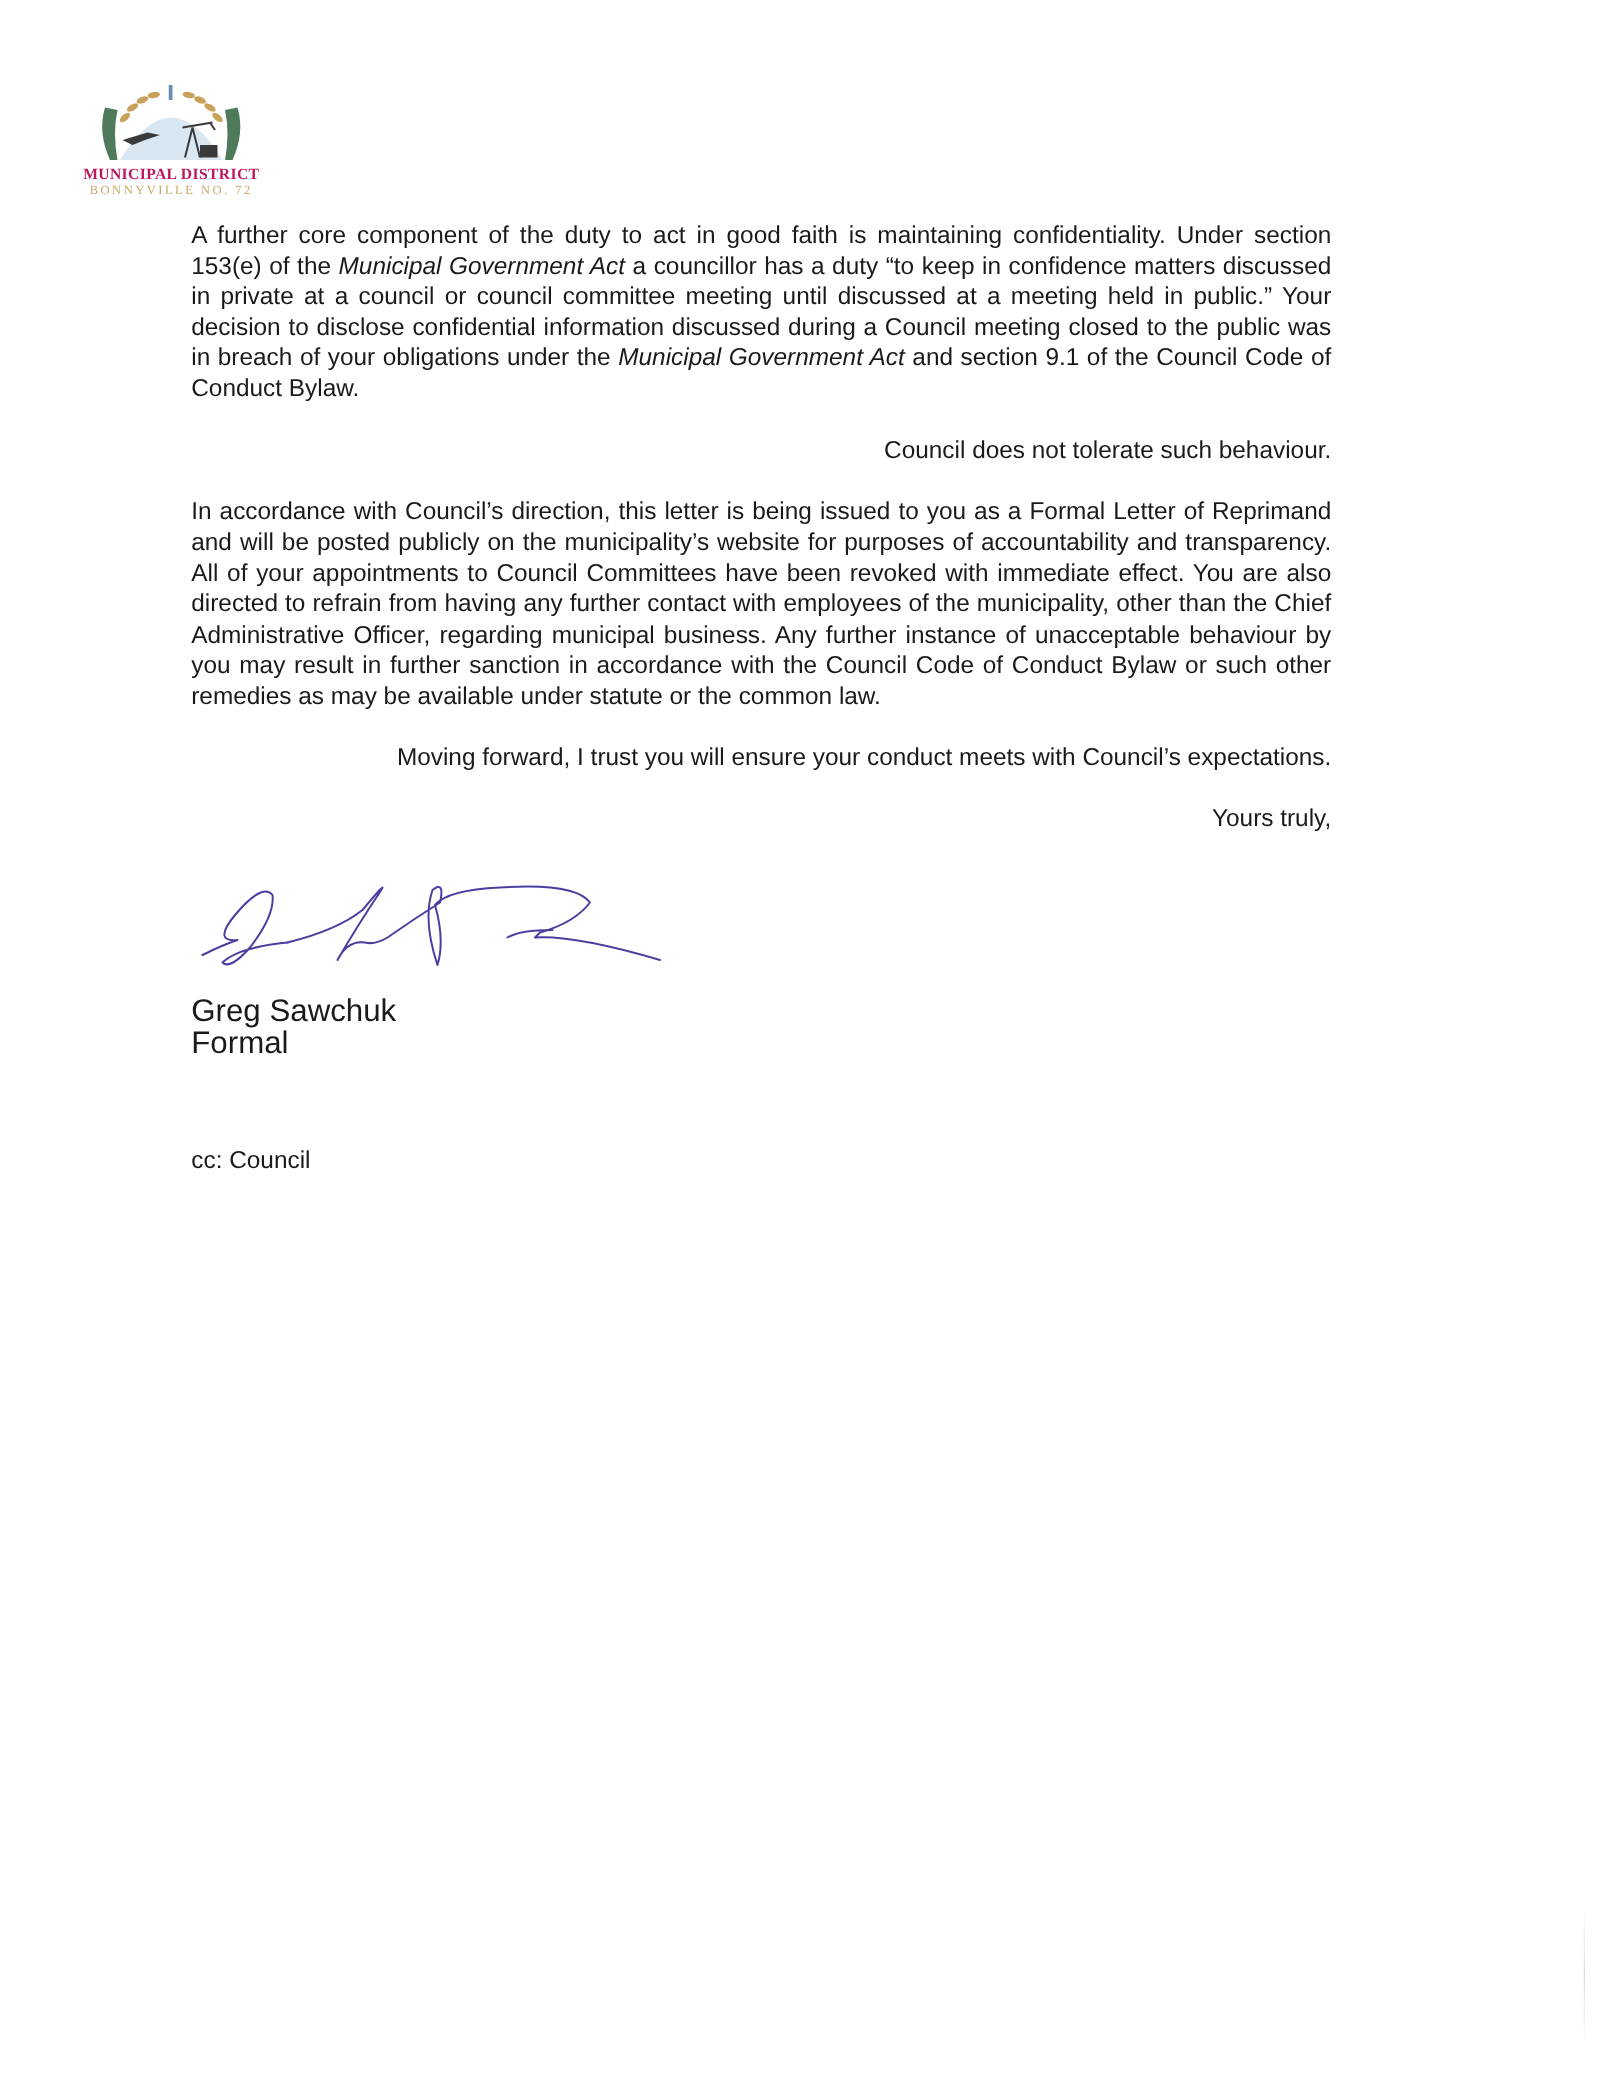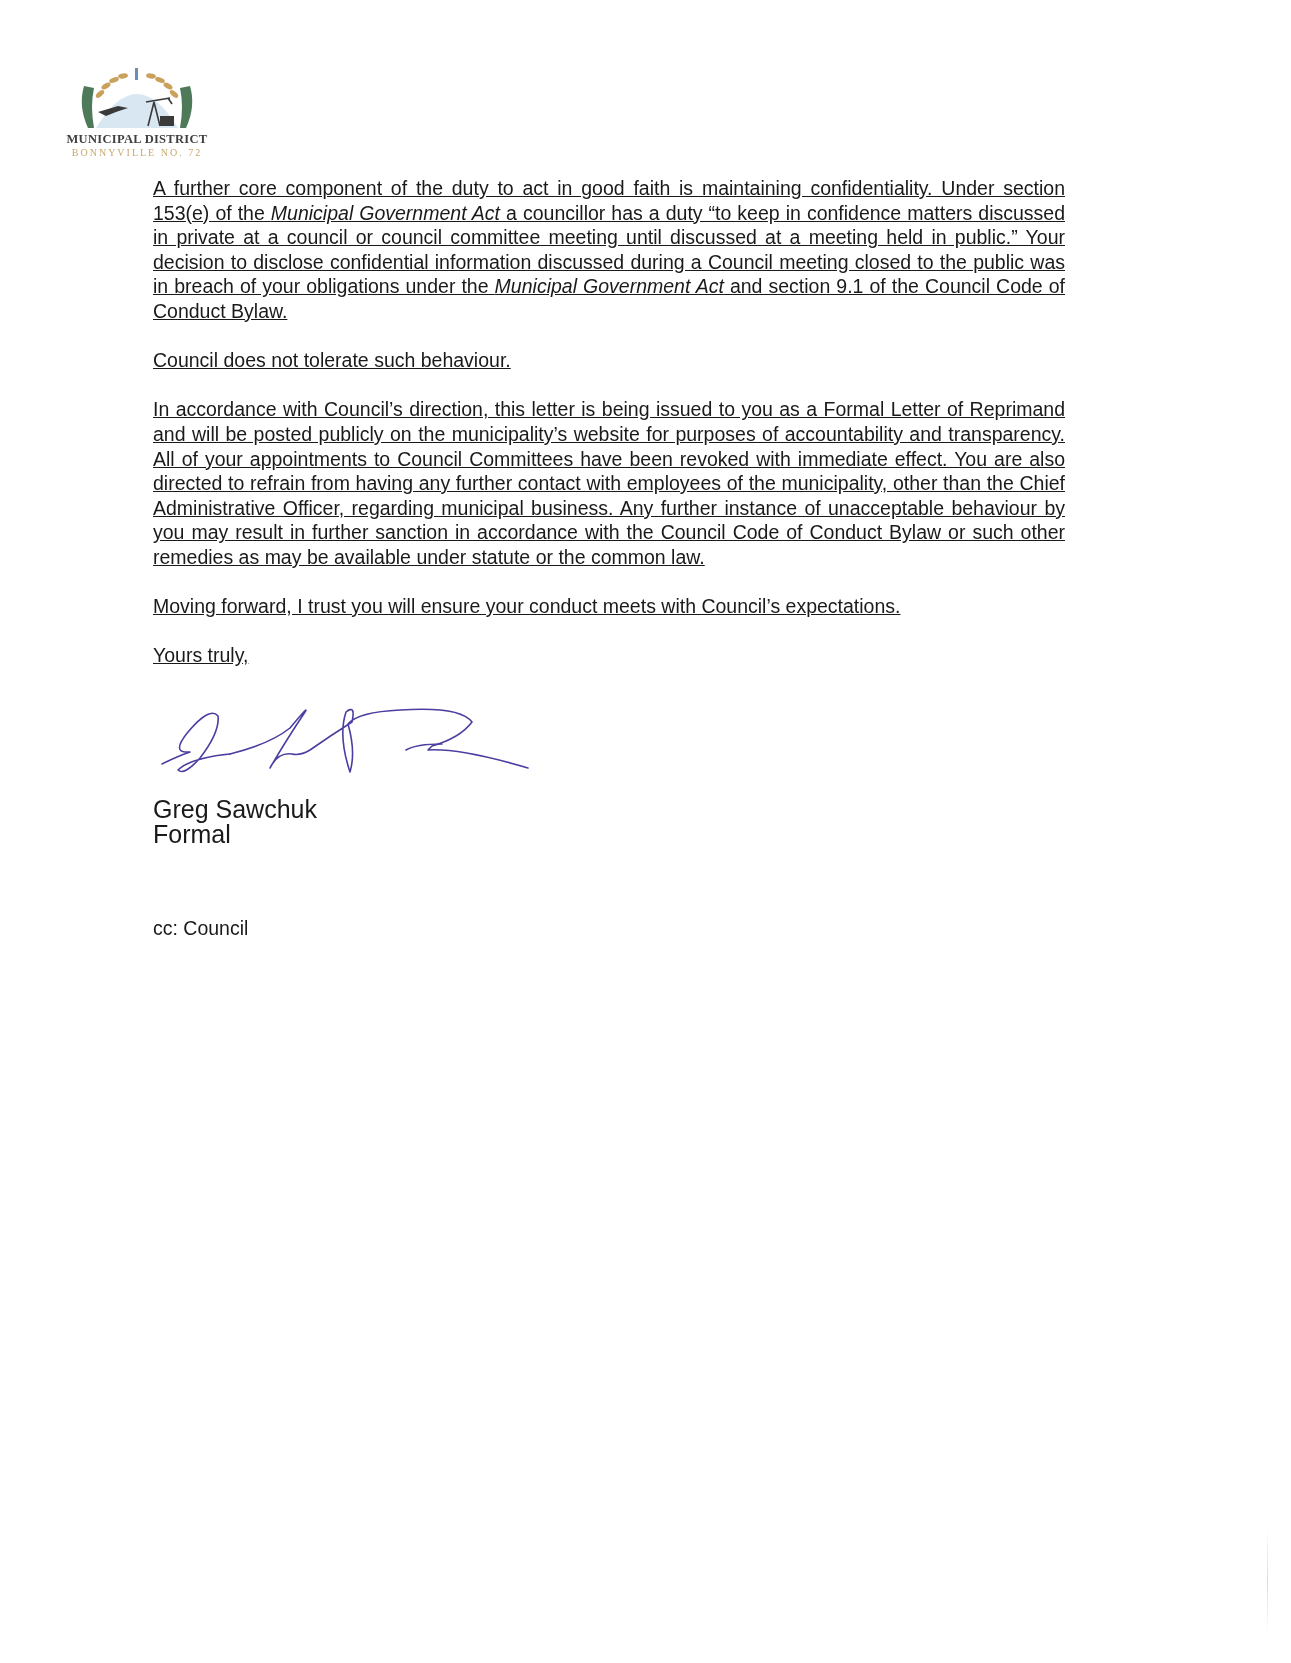--- a/index.html
+++ b/index.html
@@ -2,28 +2,28 @@
 <html><head>
 <meta charset="utf-8">
 <style>
   html, body { margin: 0; padding: 0; background: #ffffff; }
   body { width: 1291px; height: 1663px; position: relative; overflow: hidden;
          font-family: "Liberation Sans", sans-serif; color: #1a1a1a; }
   .logo { position: absolute; left: 62px; top: 66px; width: 150px; height: 100px; }
   .logo-art { position: absolute; left: 14px; top: 0; width: 122px; height: 64px; }
   .logo-title { position: absolute; left: 0; top: 66px; width: 150px; text-align: center;
                 font-family: "Liberation Serif", serif; font-weight: bold; font-size: 12.5px;
-                color: #404040; letter-spacing: 0.3px; }
+                color: #be185d; letter-spacing: 0.3px; }
   .logo-sub { position: absolute; left: 0; top: 81px; width: 150px; text-align: center;
               font-family: "Liberation Serif", serif; font-size: 10px; color: #c8a86a;
               letter-spacing: 2px; }
   .content { position: absolute; left: 153px; top: 176px; width: 912px;
              font-size: 19.5px; line-height: 24.6px; }
-  .para { margin: 0 0 24.6px 0; text-align: justify; text-decoration: underline; }
-  .para.left { text-align: left; }
+  .para { margin: 0 0 24.6px 0; text-align: justify; }
+  .para.left { text-align: right; }
   .para i { font-style: italic; }
   .signature { position: absolute; left: 160px; top: 692px; width: 380px; height: 100px; }
   .sig-block { position: absolute; left: 153px; top: 797px; font-size: 25px; line-height: 25px; }
   .cc { position: absolute; left: 153px; top: 872px; font-size: 19.5px; line-height: 25px; margin-top: 44px; }
   .scan-mark { position: absolute; left: 1267px; top: 1527px; width: 1px; height: 108px;
                background: linear-gradient(#ffffff, #dcdcdc, #ffffff); }
 </style>
 </head>
 <body>
 

